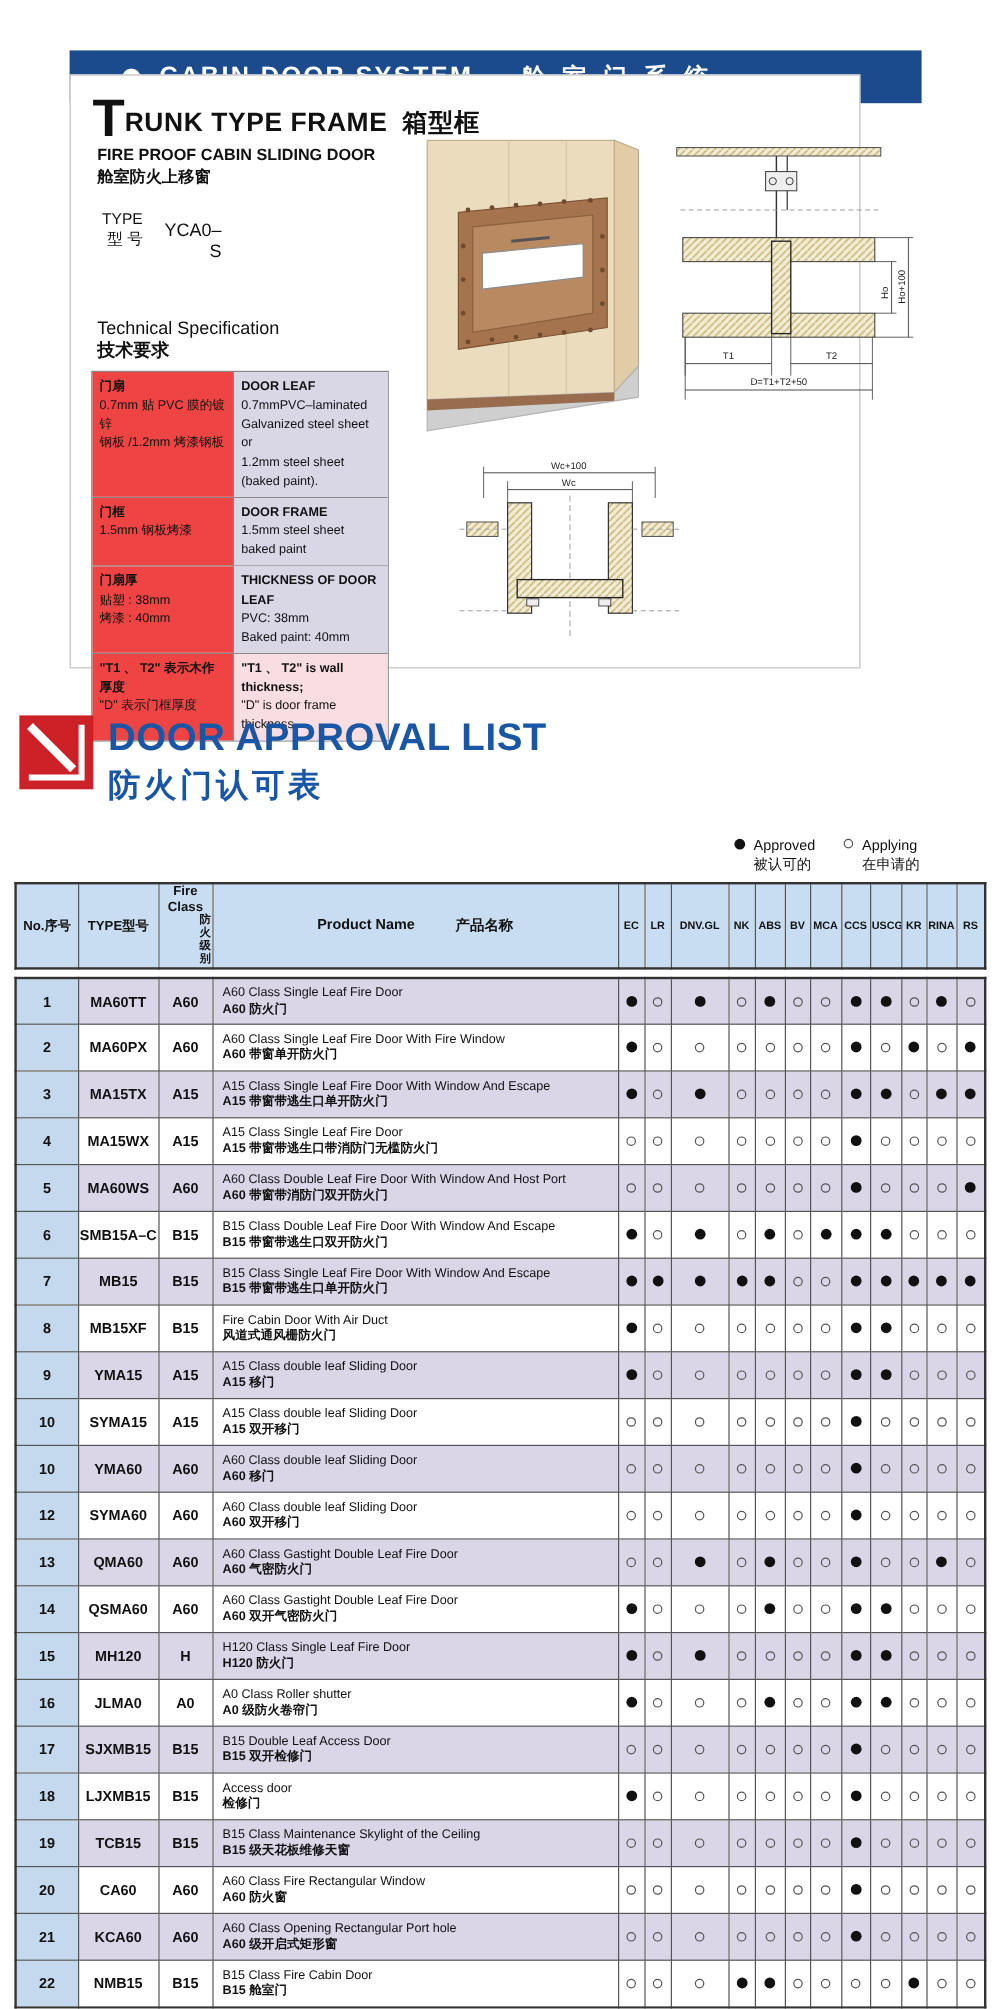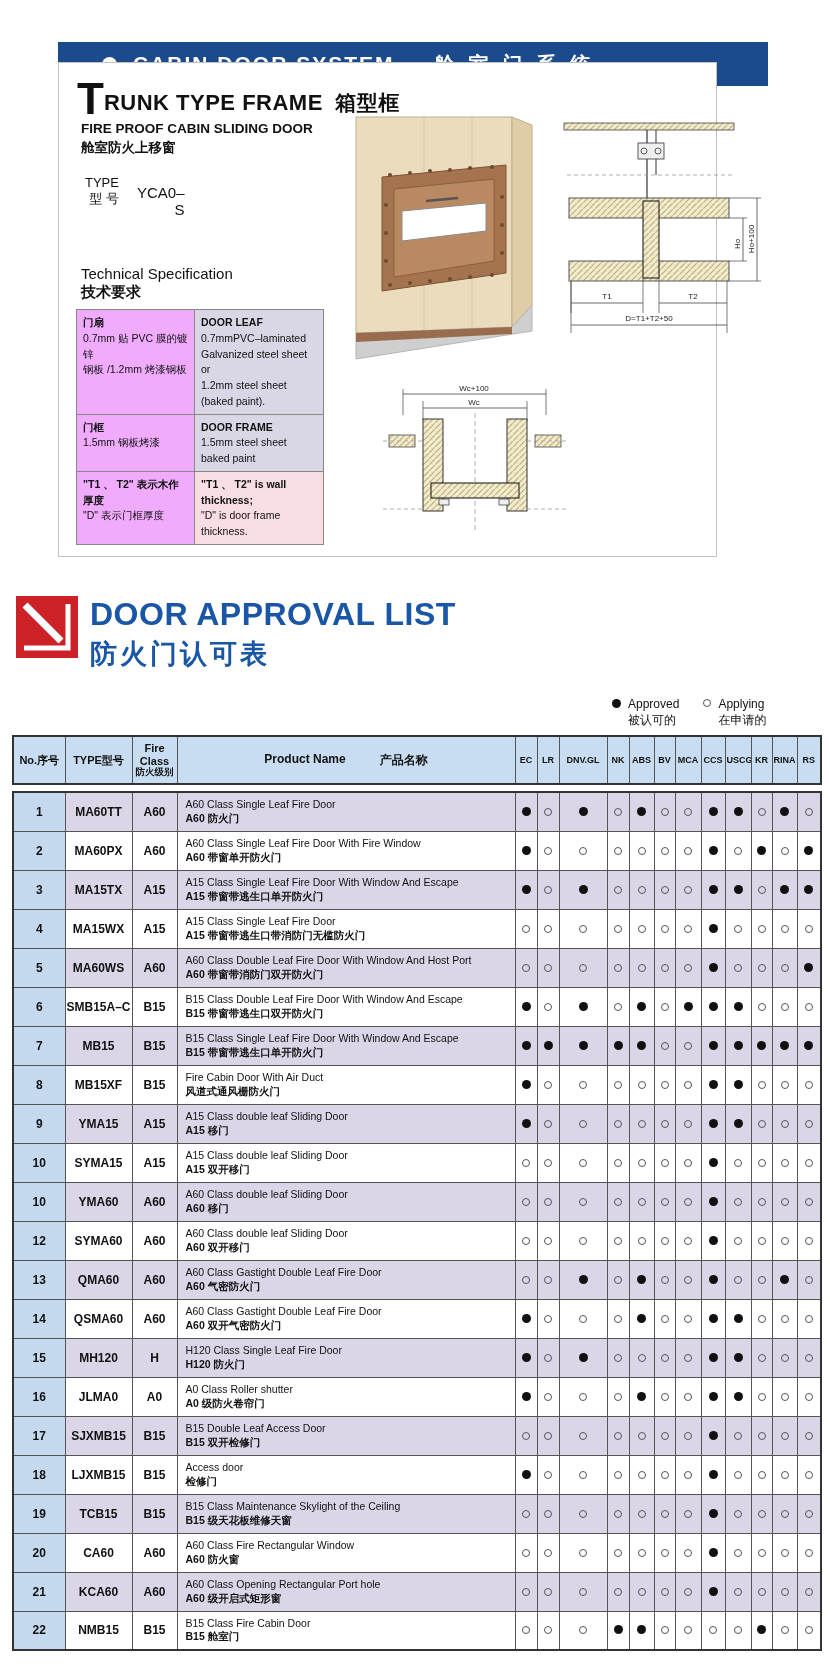--- a/index.html
+++ b/index.html
@@ -26,21 +26,21 @@
   .type-block { position:absolute; left:26px; top:112px; font-size:13px;text-align:right; }
   .type-block .lbl { line-height:1.25; }
   .type-block .val { position:absolute; left:52px; top:9px; font-size:15px; }
   .spec-title-en { position:absolute; left:22px; top:202px; font-size:15px; }
   .spec-title-zh { position:absolute; left:22px; top:220px; font-size:15px; font-weight:bold; }
 
   .spec-table { position:absolute; left:17px; top:246px; width:248px; border:1px solid #888; }
   .spec-row { display:flex; border-top:1px solid #888; }
   .spec-row:first-child { border-top:none; }
   .spec-cell { padding:5px 6px 4px 6px; font-size:10.5px; line-height:1.5; }
-  .spec-left { width:118px; background:#f0abfc; border-right:1px solid #888; }
+  .spec-left { width:118px; background:#ef4444; border-right:1px solid #888; }
   .spec-right { width:128px; background:#d9d6e6; }
   .spec-right.pink { background:#f8dde2; }
   .spec-cell div:first-child { font-weight:bold; }
 
   .draw-3d { position:absolute; left:295px; top:52px; }
   .draw-vert { position:absolute; left:500px; top:50px; }
   .draw-horiz { position:absolute; left:322px; top:318px; }
   svg text { font-family:"Liberation Sans", sans-serif; }
 
   
@@ -56,21 +56,21 @@
   .dot-f { display:inline-block; width:9px; height:9px; background:#111; border-radius:50%; }
   .dot-o { display:inline-block; width:8px; height:8px; border:1.3px solid #555; border-radius:50%; background:transparent; }
 
   
   .tbl-wrap { position:absolute; left:12px; top:735px; width:810px; }
   table { border-collapse:collapse; table-layout:fixed; width:808px; }
   th, td { border:1px solid #555; text-align:center; vertical-align:middle; overflow:hidden; }
   .head-tbl { border:2px solid #333; }
   .head-tbl th { background:#c8ddf2; height:48px; font-size:11px; font-weight:bold; }
   .head-tbl th.fire div { line-height:1.15; }
-  .head-tbl th.fire .zh { font-size:9.5px; }
+  .head-tbl th.fire .zh { font-size:9.5px;padding-left:33px; }
   .head-tbl th.cls { font-size:9px; padding:0 1px; }
   .head-tbl th.prod .wrap { display:flex; justify-content:center; gap:34px; font-size:12px; }
   .body-tbl { margin-top:6px; border:2px solid #333; background:#fff; }
   .body-tbl td { height:39px; font-size:12px; }
   .body-tbl td.no { background:#c4d9ee; font-weight:bold; }
   .body-tbl td.typ, .body-tbl td.fir { font-weight:bold; }
   .body-tbl tr.shade td.typ, .body-tbl tr.shade td.fir,
   .body-tbl tr.shade td.prod, .body-tbl tr.shade td.mark { background:#dad6e8; }
   .body-tbl td.prod { text-align:left; padding-left:8px; }
   .body-tbl td.prod .en { font-size:10.5px; line-height:1.3; }
@@ -119,20 +119,32 @@
           </div>
         </div>
         <div class="spec-row" style="min-height: 46px;">
           <div class="spec-cell spec-left">
             <div>门框</div>
             <div>1.5mm 钢板烤漆</div>
           </div>
           <div class="spec-cell spec-right">
             <div>DOOR FRAME</div>
             <div>1.5mm steel sheet baked paint</div>
+          </div>
+        </div>
+        <div class="spec-row" style="min-height: 60px;">
+          <div class="spec-cell spec-left">
+            <div>门扇厚</div>
+            <div>贴塑 : 38mm</div>
+            <div>烤漆 : 40mm</div>
+          </div>
+          <div class="spec-cell spec-right">
+            <div>THICKNESS OF DOOR LEAF</div>
+            <div>PVC: 38mm</div>
+            <div>Baked paint: 40mm</div>
           </div>
         </div>
         <div class="spec-row" style="min-height: 40px;">
           <div class="spec-cell spec-left">
             <div>"T1 、 T2" 表示木作厚度</div>
             <div>"D" 表示门框厚度</div>
           </div>
           <div class="spec-cell spec-right pink">
             <div>"T1 、 T2" is wall thickness;</div>
             <div>"D" is door frame thickness.</div>

